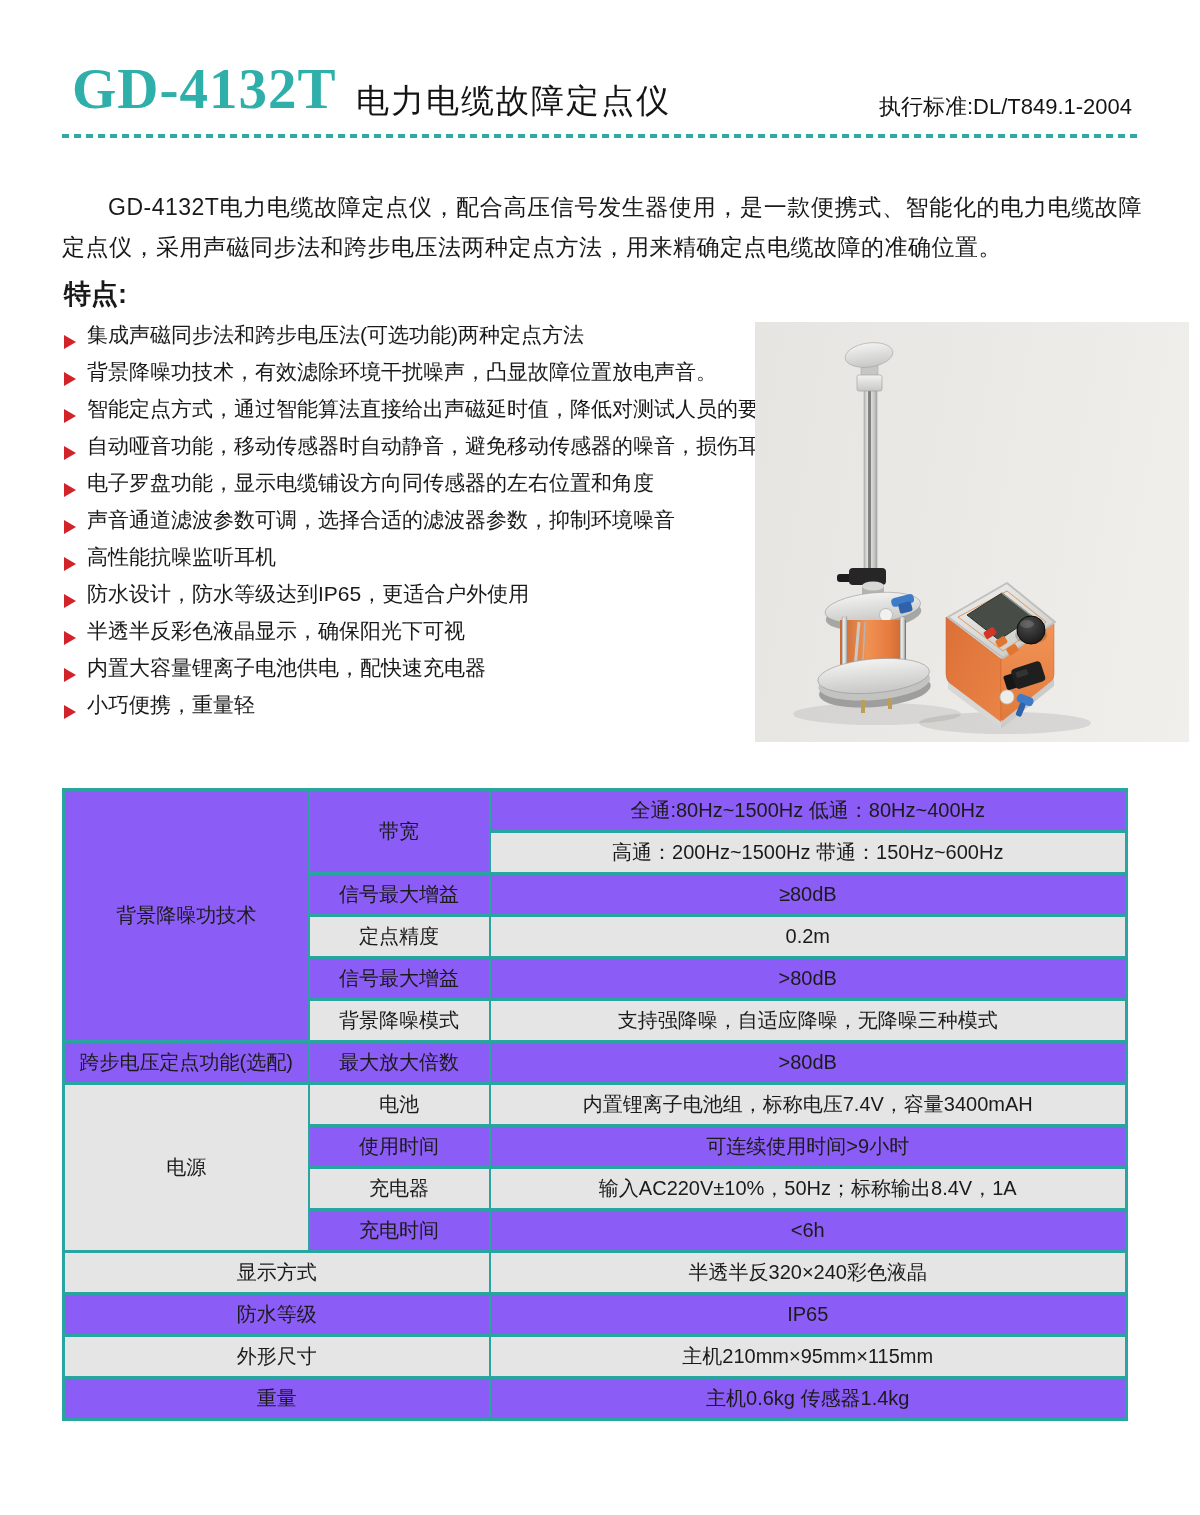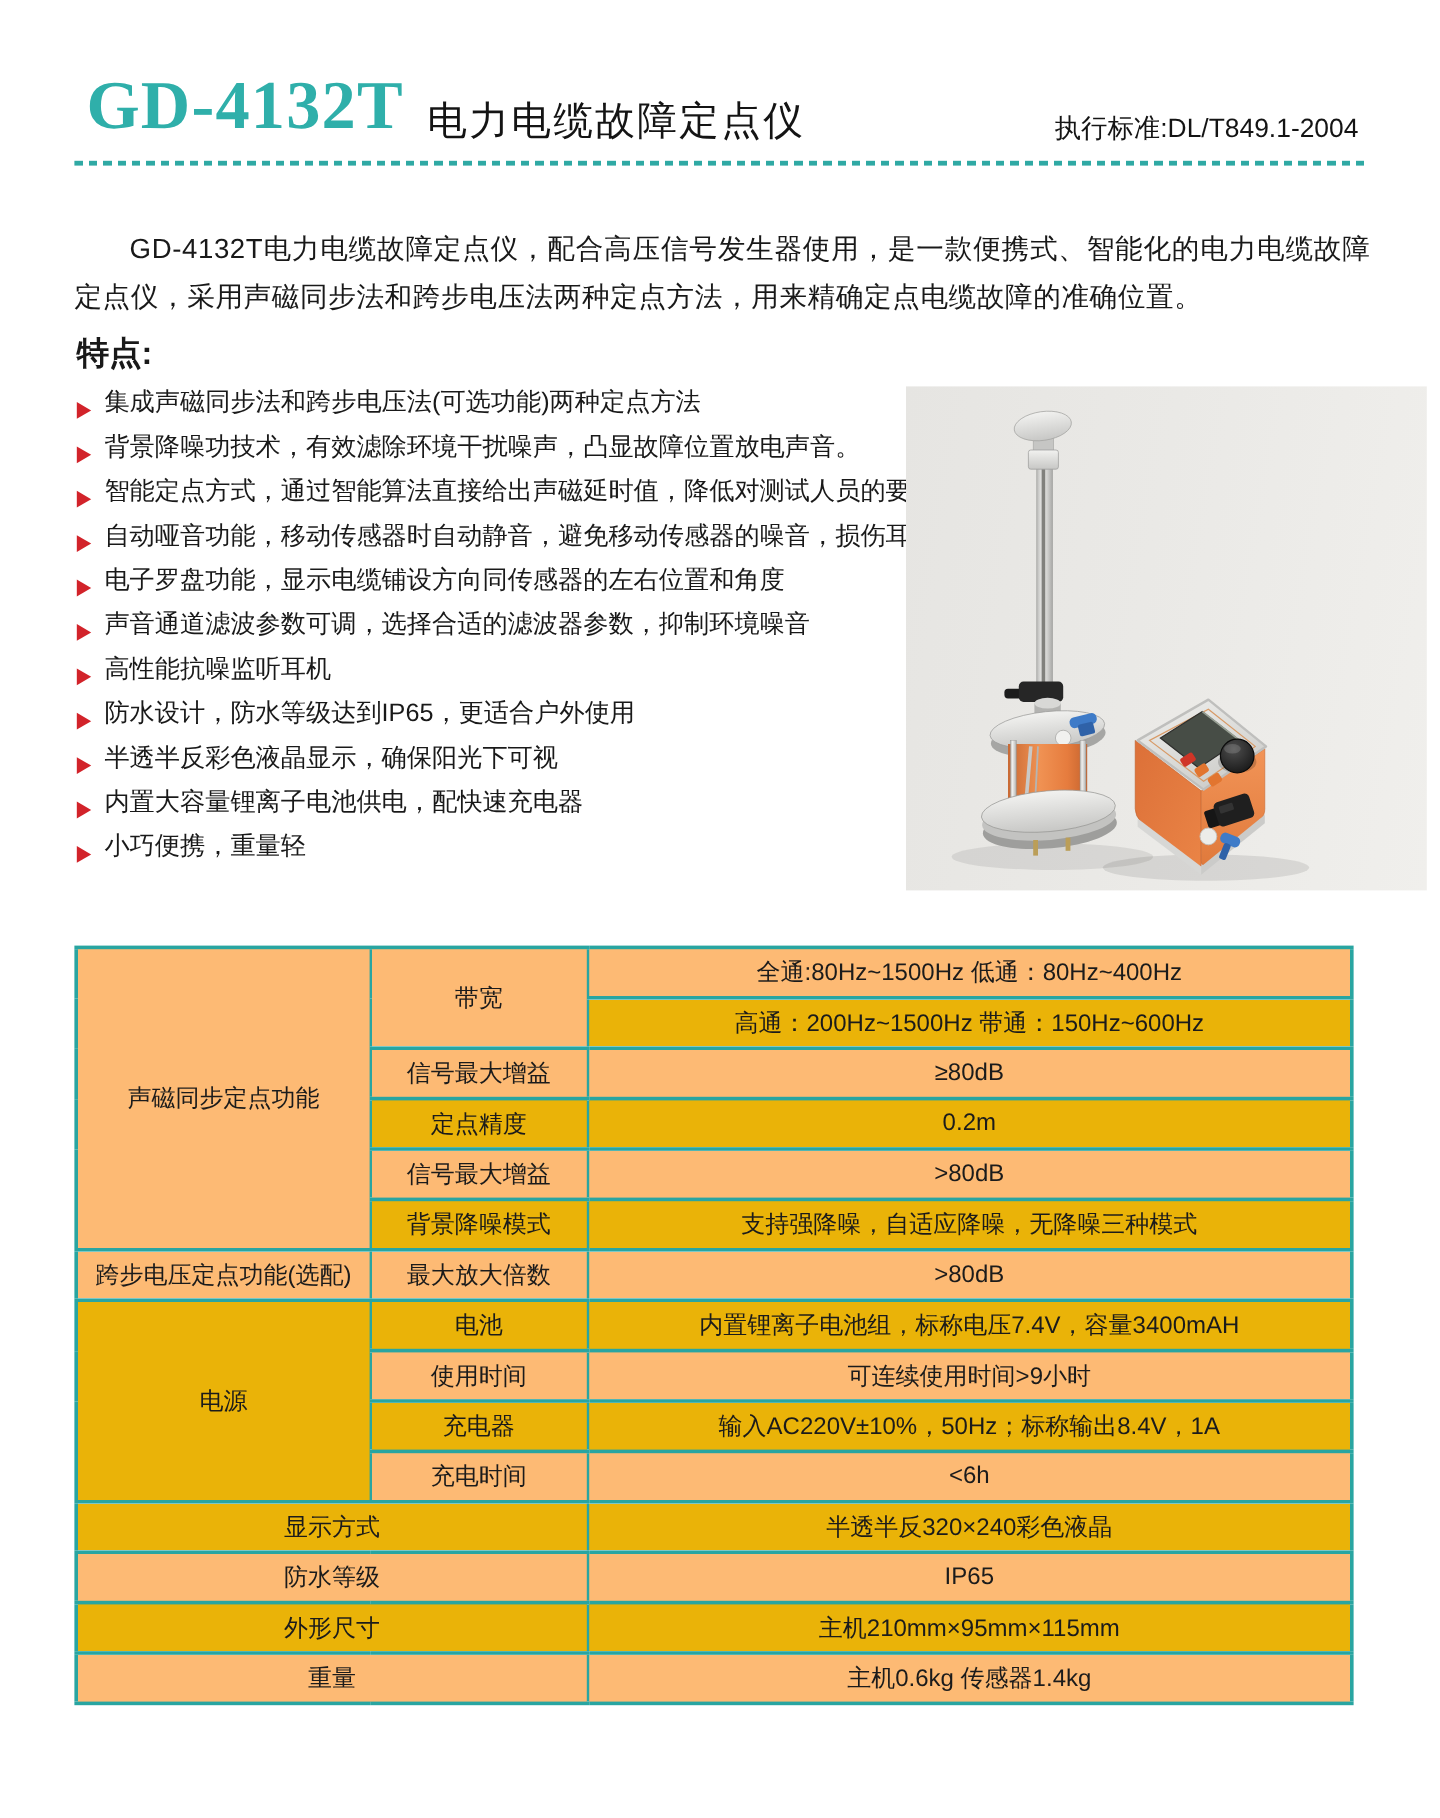--- a/index.html
+++ b/index.html
@@ -60,22 +60,22 @@
     position:absolute;left:62px;top:788px;width:1066px;
     border-collapse:collapse;table-layout:fixed;
     border:3px solid #29a5a1;
   }
   .spec-table td{
     border:2px solid #29a5a1;border-top-width:3px;border-bottom-width:3px;
     text-align:center;vertical-align:middle;
     font-size:20px;font-weight:500;color:#1b1b1b;
     height:39px;padding:0 6px;overflow:hidden;
   }
-  .b{background:#fdba74;}
-  .w{background:#eab308;}
+  .b{background:#8b5cf6;}
+  .w{background:#e5e5e5;}
 </style>
 </head>
 <body>
 
 <div class="hdr-model">GD-4132T</div>
 <div class="hdr-name">电力电缆故障定点仪</div>
 <div class="hdr-standard">执行标准:DL/T849.1-2004</div>
 <div class="dash-line"></div>
 
 <p class="intro">GD-4132T电力电缆故障定点仪，配合高压信号发生器使用，是一款便携式、智能化的电力电缆故障定点仪，采用声磁同步法和跨步电压法两种定点方法，用来精确定点电缆故障的准确位置。</p>
@@ -252,21 +252,21 @@
 </div>
 
 <table class="spec-table">
   <colgroup>
       <col style="width:245px">
       <col style="width:181px">
       <col>
     </colgroup>
   <tbody>
     <tr>
-      <td class="b" rowspan="6">声磁同步定点功能</td>
+      <td class="b" rowspan="6">背景降噪功技术</td>
       <td class="b" rowspan="2">带宽</td>
       <td class="b">全通:80Hz~1500Hz 低通：80Hz~400Hz</td>
     </tr>
     <tr>
       <td class="w">高通：200Hz~1500Hz 带通：150Hz~600Hz</td>
     </tr>
     <tr>
       <td class="b">信号最大增益</td>
       <td class="b">≥80dB</td>
     </tr>

